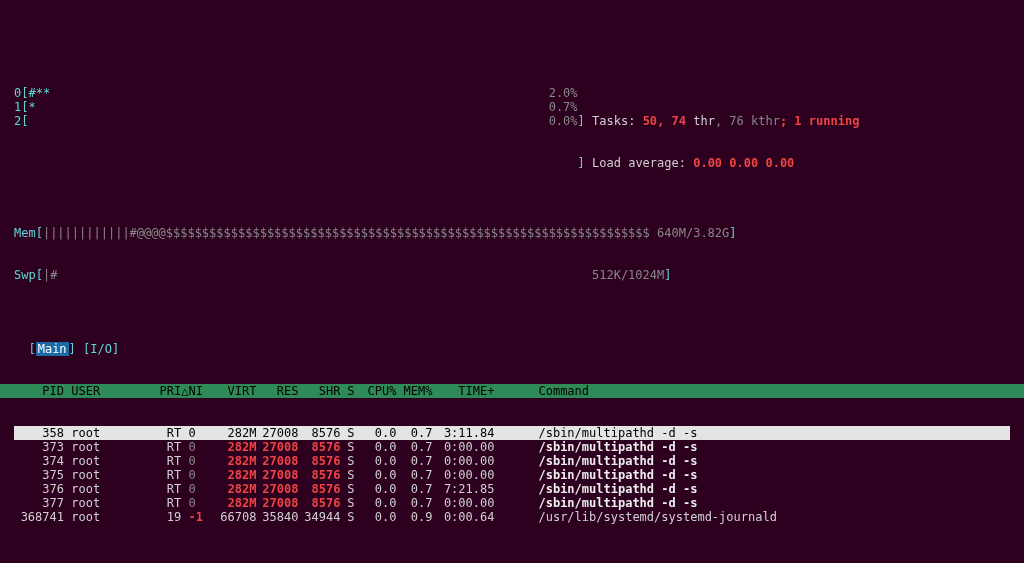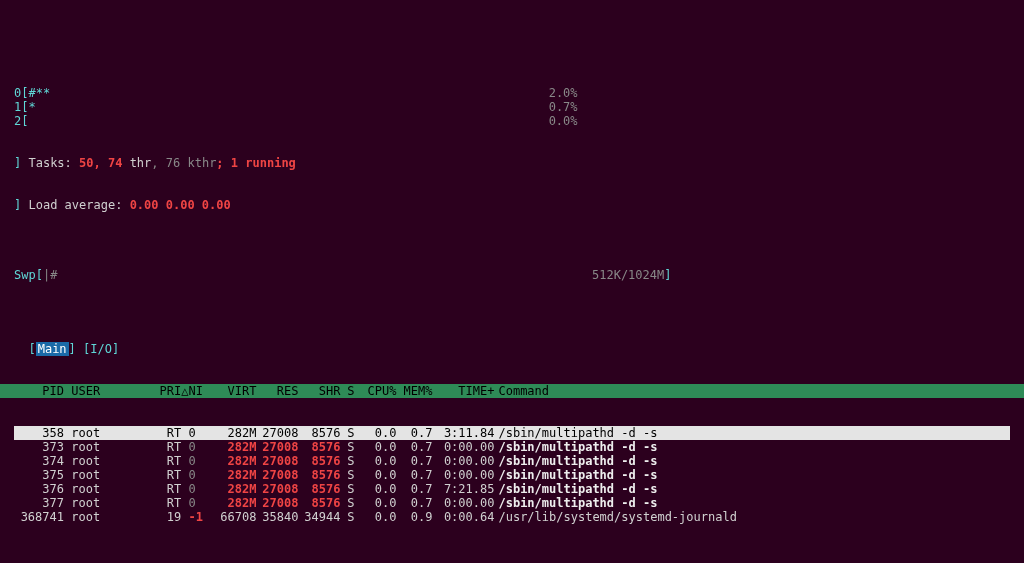--- a/index.html
+++ b/index.html
@@ -12,21 +12,21 @@
     width: 1024px;
     height: 563px;
     overflow: hidden;
     white-space: pre;
   }
   .header { padding: 2px 14px 0 14px; }
   .cyan { color: #5fd7d7; }
   .white { color: #ef4444; font-weight: bold; }
   .dim { color: #888; }
   .bar-bracket { color: #5fd7d7; }
-  .row { display: flex; flex-direction: column; }
+  .row { display: flex; }
   .left-block { flex: 0 0 55%; }
   .right-block { flex: 1; }
   .tabs { padding: 4px 14px 0 14px; }
   .tab-active { background: #1a6aa8; color: #fff; padding: 0 2px; }
   .tab-inactive { color: #5fd7d7; }
   .th-row { padding: 0 14px; background: #2e8b57; color: #000; font-weight: normal; }
   .proc-list { padding: 0 14px; }
   .proc-row { }
   .selected { background: #e4e4e4; color: #000; }
   .selected .cyan, .selected .white, .selected .dim { color: #000; }
@@ -34,36 +34,37 @@
   .c-user  { display:inline-block; width: 80px; }
   .c-pri   { display:inline-block; width: 30px; text-align: right; }
   .c-ni    { display:inline-block; width: 26px; text-align: left; }
   .c-virt  { display:inline-block; width: 42px; text-align: right; }
   .c-res   { display:inline-block; width: 42px; text-align: right; }
   .c-shr   { display:inline-block; width: 42px; text-align: right; }
   .c-s     { display:inline-block; width: 14px; text-align: right; }
   .c-cpu   { display:inline-block; width: 42px; text-align: right; }
   .c-mem   { display:inline-block; width: 36px; text-align: right; }
   .c-time  { display:inline-block; width: 62px; text-align: right; }
-  .c-cmd   { display:inline-block; padding-left: 4px; }
+  .c-cmd   { display:inline-block; padding-left: 4px; margin-left: 40px; }
   b { font-weight: bold; color: #eeeeee; }
 </style>
 </head>
 <body>
 
 
 
 <div class="header">
   <div class="row">
     <div class="left-block" id="cpu-bars"><div><span class="cyan">0</span><span class="bar-bracket">[</span><span class="cyan">#**</span>                                                                     <span class="dim">2.0%</span></div><div><span class="cyan">1</span><span class="bar-bracket">[</span><span class="cyan">*</span>                                                                       <span class="dim">0.7%</span></div><div><span class="cyan">2</span><span class="bar-bracket">[</span><span class="cyan"></span>                                                                        <span class="dim">0.0%</span></div></div>
     <div class="right-block">
       <div><span class="bar-bracket">]</span> <span>Tasks:</span> <span class="white">50</span><span class="white">, </span><span class="white">74</span><span> thr</span><span class="dim">, 76 kthr</span><span class="white">; 1 running</span></div>
       <div><span class="bar-bracket">]</span> <span>Load average:</span> <span class="white">0.00 0.00 0.00</span></div>
     </div>
   </div>
+  <div><span class="cyan">Mem</span><span class="bar-bracket">[</span><span class="dim">||||||||||||#@@@@$$$$$$$$$$$$$$$$$$$$$$$$$$$$$$$$$$$$$$$$$$$$$$$$$$$$$$$$$$$$$$$$$$$</span> <span class="dim">640M/3.82G</span><span class="bar-bracket">]</span></div>
   <div><span class="cyan">Swp</span><span class="bar-bracket">[</span><span class="dim">|#</span>                                                                          <span class="dim">512K/1024M</span><span class="bar-bracket">]</span></div>
 </div>
 
 <div class="tabs">
   <span class="bar-bracket">[</span><span class="tab-active">Main</span><span class="bar-bracket">]</span> <span class="bar-bracket">[</span><span class="tab-inactive">I/O</span><span class="bar-bracket">]</span>
 </div>
 
 <div class="th-row"><span class="c-pid">PID</span> <span class="c-user">USER</span><span class="c-pri">PRI</span><span>△</span><span class="c-ni">NI</span><span class="c-virt">VIRT</span><span class="c-res">RES</span><span class="c-shr">SHR</span><span class="c-s">S</span><span class="c-cpu">CPU%</span><span class="c-mem">MEM%</span><span class="c-time">TIME+</span><span class="c-cmd">Command</span></div>
 
 <div class="proc-list" id="proc-list"><div class="proc-row selected"><span class="c-pid">358</span> <span class="c-user ">root</span><span class="c-pri">RT</span> <span class="c-ni dim">0</span><span class="c-virt ">282M</span><span class="c-res ">27008</span><span class="c-shr ">8576</span><span class="c-s">S</span><span class="c-cpu">0.0</span><span class="c-mem">0.7</span><span class="c-time">3:11.84</span><span class="c-cmd">/sbin/multipathd -d -s</span></div><div class="proc-row"><span class="c-pid">373</span> <span class="c-user ">root</span><span class="c-pri">RT</span> <span class="c-ni dim">0</span><span class="c-virt white">282M</span><span class="c-res white">27008</span><span class="c-shr white">8576</span><span class="c-s">S</span><span class="c-cpu">0.0</span><span class="c-mem">0.7</span><span class="c-time">0:00.00</span><span class="c-cmd"><b>/sbin/multipathd -d -s</b></span></div><div class="proc-row"><span class="c-pid">374</span> <span class="c-user ">root</span><span class="c-pri">RT</span> <span class="c-ni dim">0</span><span class="c-virt white">282M</span><span class="c-res white">27008</span><span class="c-shr white">8576</span><span class="c-s">S</span><span class="c-cpu">0.0</span><span class="c-mem">0.7</span><span class="c-time">0:00.00</span><span class="c-cmd"><b>/sbin/multipathd -d -s</b></span></div><div class="proc-row"><span class="c-pid">375</span> <span class="c-user ">root</span><span class="c-pri">RT</span> <span class="c-ni dim">0</span><span class="c-virt white">282M</span><span class="c-res white">27008</span><span class="c-shr white">8576</span><span class="c-s">S</span><span class="c-cpu">0.0</span><span class="c-mem">0.7</span><span class="c-time">0:00.00</span><span class="c-cmd"><b>/sbin/multipathd -d -s</b></span></div><div class="proc-row"><span class="c-pid">376</span> <span class="c-user ">root</span><span class="c-pri">RT</span> <span class="c-ni dim">0</span><span class="c-virt white">282M</span><span class="c-res white">27008</span><span class="c-shr white">8576</span><span class="c-s">S</span><span class="c-cpu">0.0</span><span class="c-mem">0.7</span><span class="c-time">7:21.85</span><span class="c-cmd"><b>/sbin/multipathd -d -s</b></span></div><div class="proc-row"><span class="c-pid">377</span> <span class="c-user ">root</span><span class="c-pri">RT</span> <span class="c-ni dim">0</span><span class="c-virt white">282M</span><span class="c-res white">27008</span><span class="c-shr white">8576</span><span class="c-s">S</span><span class="c-cpu">0.0</span><span class="c-mem">0.7</span><span class="c-time">0:00.00</span><span class="c-cmd"><b>/sbin/multipathd -d -s</b></span></div><div class="proc-row"><span class="c-pid">368741</span> <span class="c-user ">root</span><span class="c-pri">19</span> <span class="c-ni white">-1</span><span class="c-virt ">66708</span><span class="c-res ">35840</span><span class="c-shr ">34944</span><span class="c-s">S</span><span class="c-cpu">0.0</span><span class="c-mem">0.9</span><span class="c-time">0:00.64</span><span class="c-cmd">/usr/lib/systemd/systemd-journald</span></div></div>

